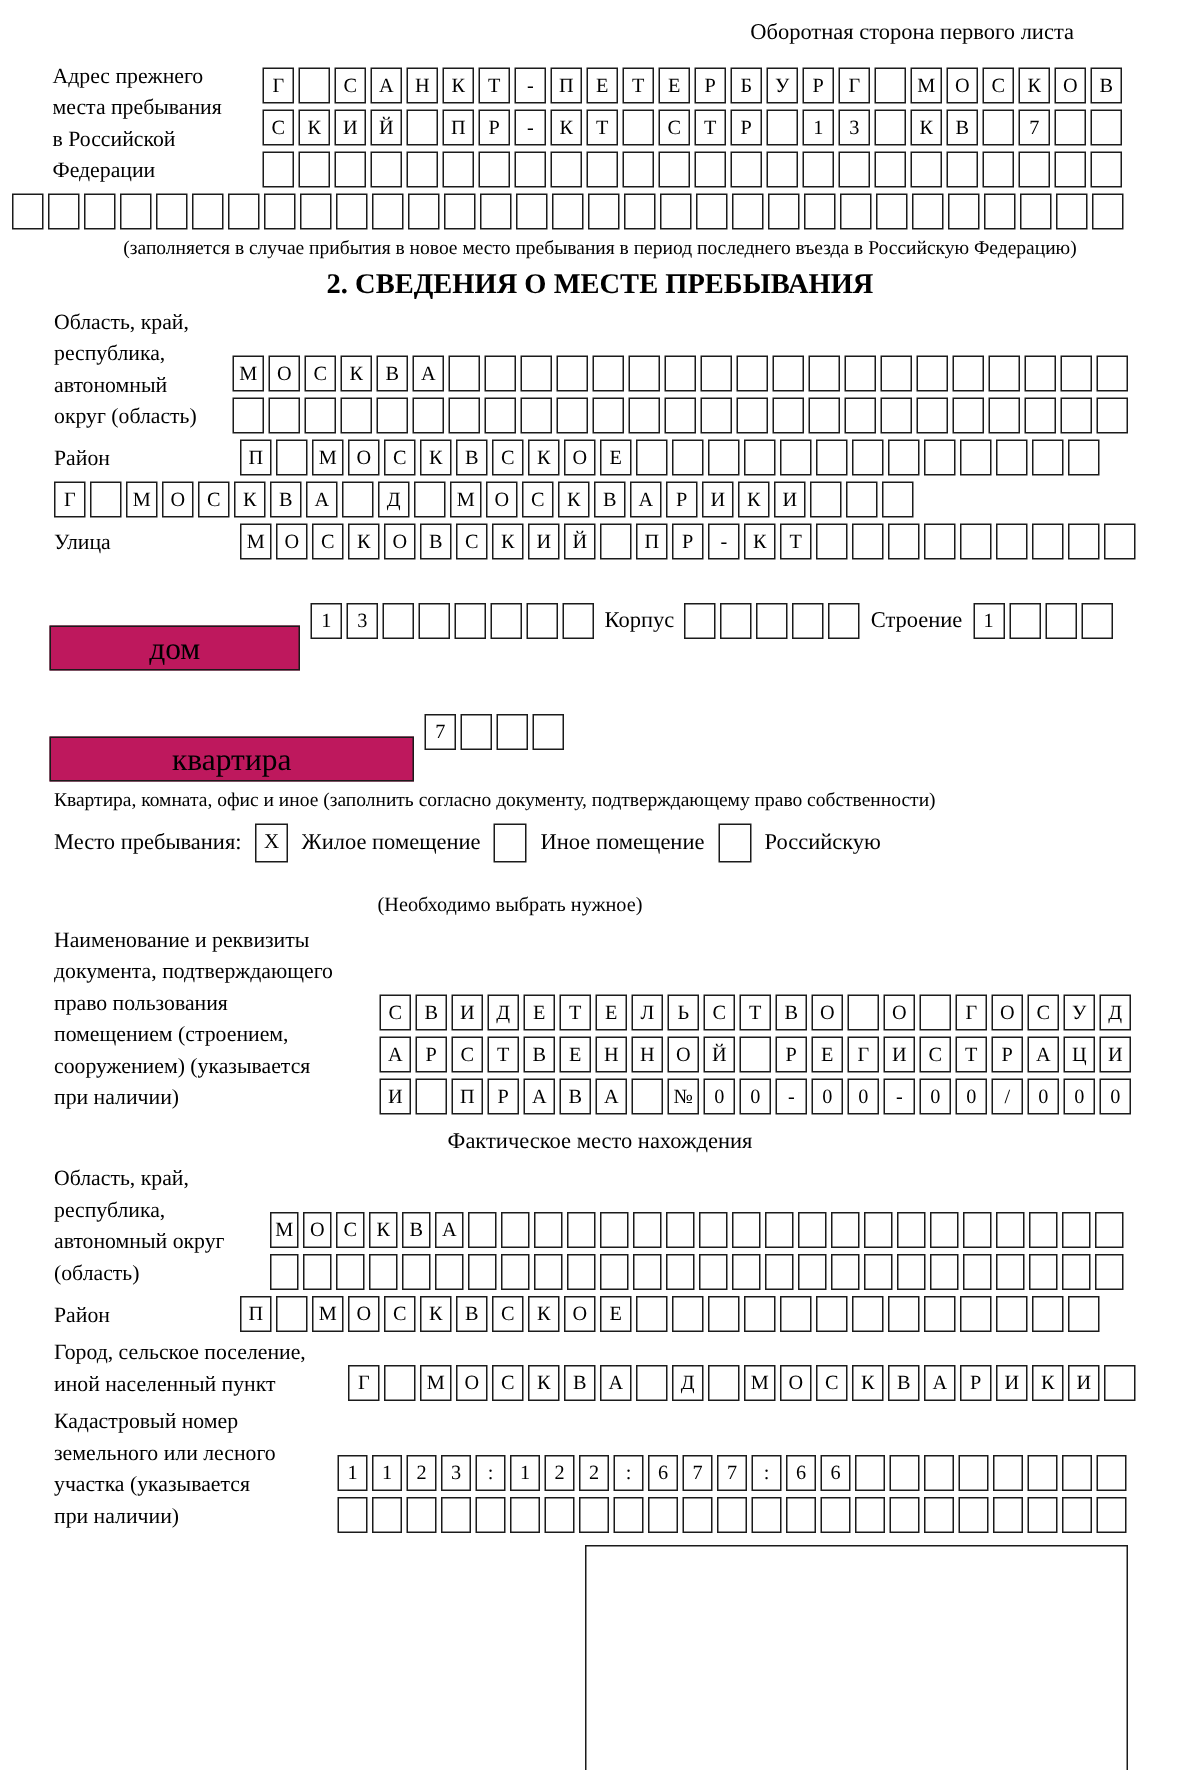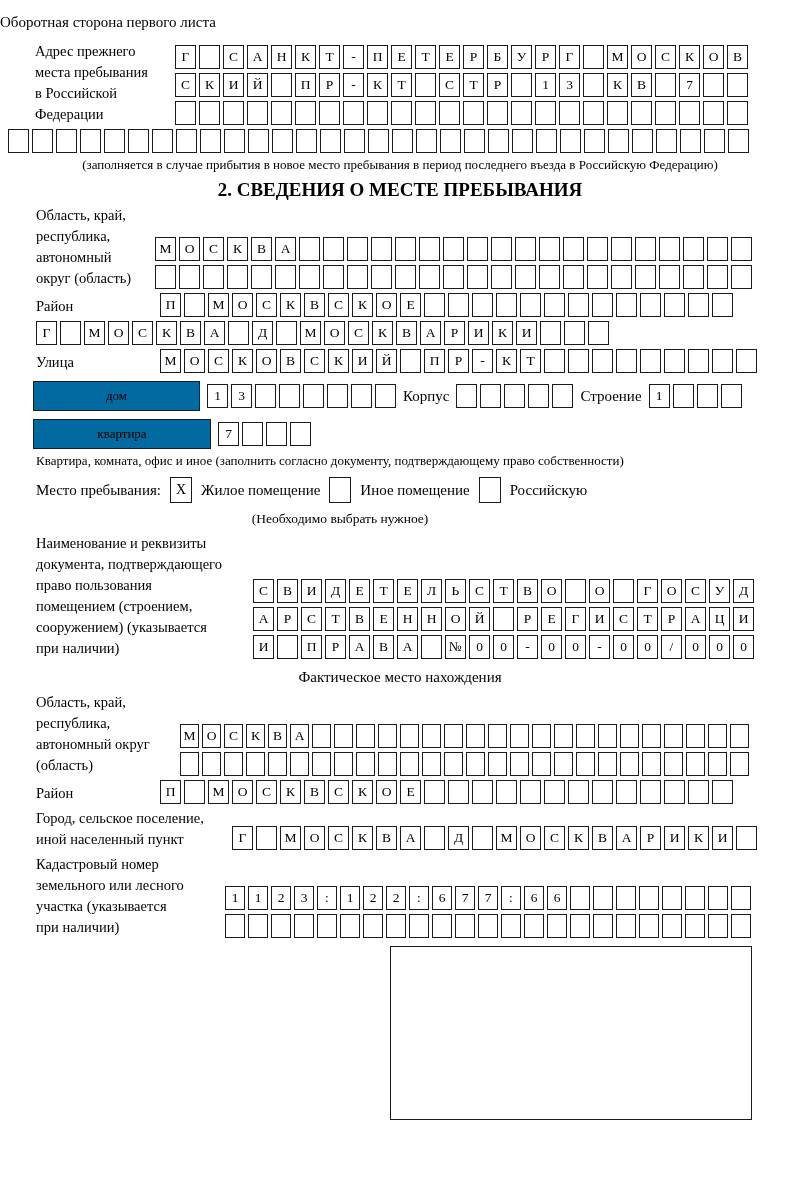--- a/index.html
+++ b/index.html
@@ -1,20 +1,20 @@
 <!DOCTYPE html>
 <html><head>
 <meta charset="utf-8">
 <style>
   html,body { margin:0; padding:0; }
   body {
     width:800px; height:1180px; background:#ffffff; color:#000;
     font-family:"Liberation Serif", serif; overflow:hidden;
   }
-  .header-note { padding:14px 56px 0 0; font-size:15px; }
+  .header-note { text-align:right; padding:14px 84px 0 0; font-size:15px; }
 
   .cell {
     width:21px; height:24px; border:1.6px solid #1b1b1b; box-sizing:border-box;
     display:inline-flex; align-items:center; justify-content:center;
     font-size:13.5px; flex-shrink:0; background:#fff;
   }
   .boxes { display:flex; gap:3px; }
   .sm .cell { width:19px; }
   .k  .cell { width:20px; }
   .rows > .boxes { margin-bottom:4px; }
@@ -30,33 +30,33 @@
 
   .cap { font-size:13px; line-height:16px; }
   .cap-center { text-align:center; }
   .section-title { text-align:center; font-weight:bold; font-size:19px; margin-top:6px; }
   .sub-title { text-align:center; font-weight:normal; font-size:15px; margin-top:10px; }
   .note { text-align:center; font-size:13.5px; line-height:19px; white-space:pre-line; margin-top:6px; }
 
   .house-row { display:flex; align-items:center; margin-left:33px; margin-top:8px; }
   .wide {
     border:1.6px solid #1b1b1b; height:30px; box-sizing:border-box;
-    display:flex; align-items:center; justify-content:center; font-size:13px; background:#0369a1;
+    display:flex; align-items:center; justify-content:center; font-size:21px; background:#be185d;margin-top:36px;
   }
   .wide-dom { width:167px; margin-right:7px; }
-  .wide-kv  { width:178px; margin-right:7px; }
+  .wide-kv  { width:243px; margin-right:7px; }
   .inline-lbl { font-size:15px; margin:0 7px; white-space:nowrap; }
 
   .stay-row { display:flex; align-items:center; margin-left:36px; margin-top:8px; font-size:15px; }
   .chk {
     width:22px; height:26px; border:1.6px solid #1b1b1b; box-sizing:border-box;
     display:inline-flex; align-items:center; justify-content:center; font-size:14px;
     margin:0 9px; flex-shrink:0; background:#fff;
   }
-  .chk-caption { width:680px; text-align:center; font-size:13.5px; margin-top:8px; }
+  .chk-caption { width:680px; text-align:center; font-size:13.5px; margin-top:20px; }
 
   .stamp-box {
     width:362px; height:174px; border:1.6px solid #1b1b1b; box-sizing:border-box;
     margin:8px 0 0 390px; background:#fff;
   }
 </style>
 </head>
 <body>
 
 <div>

